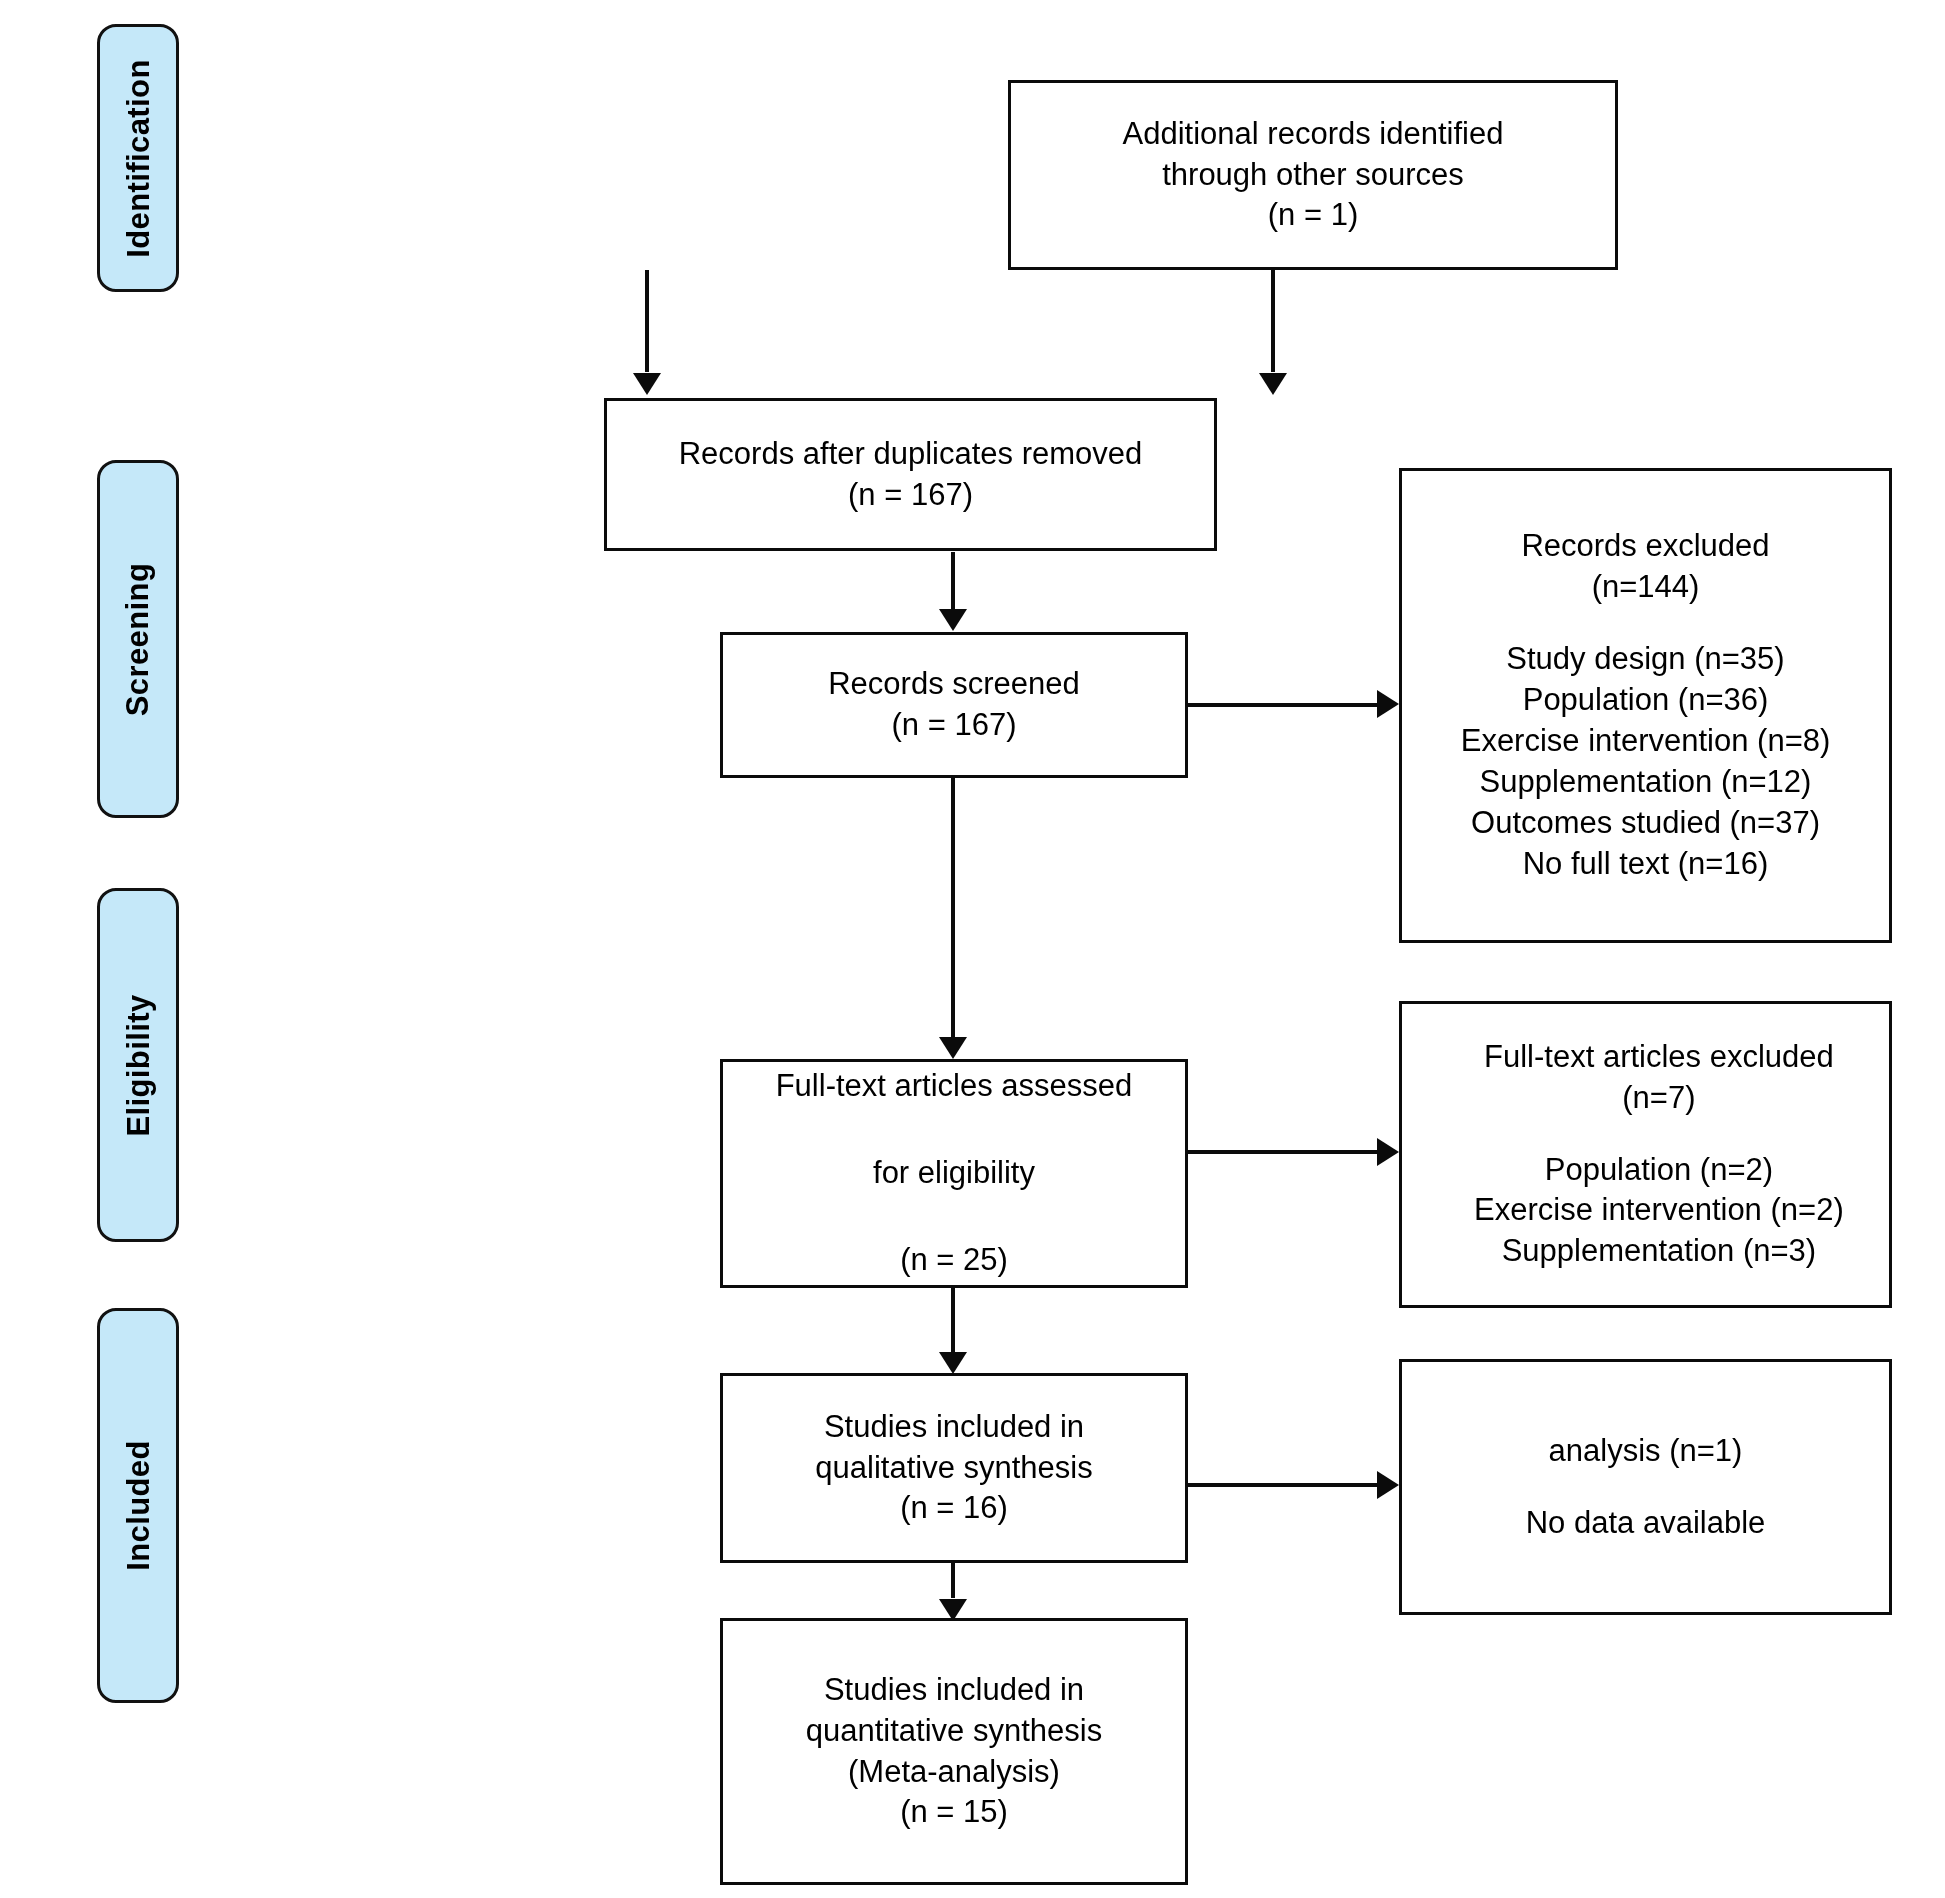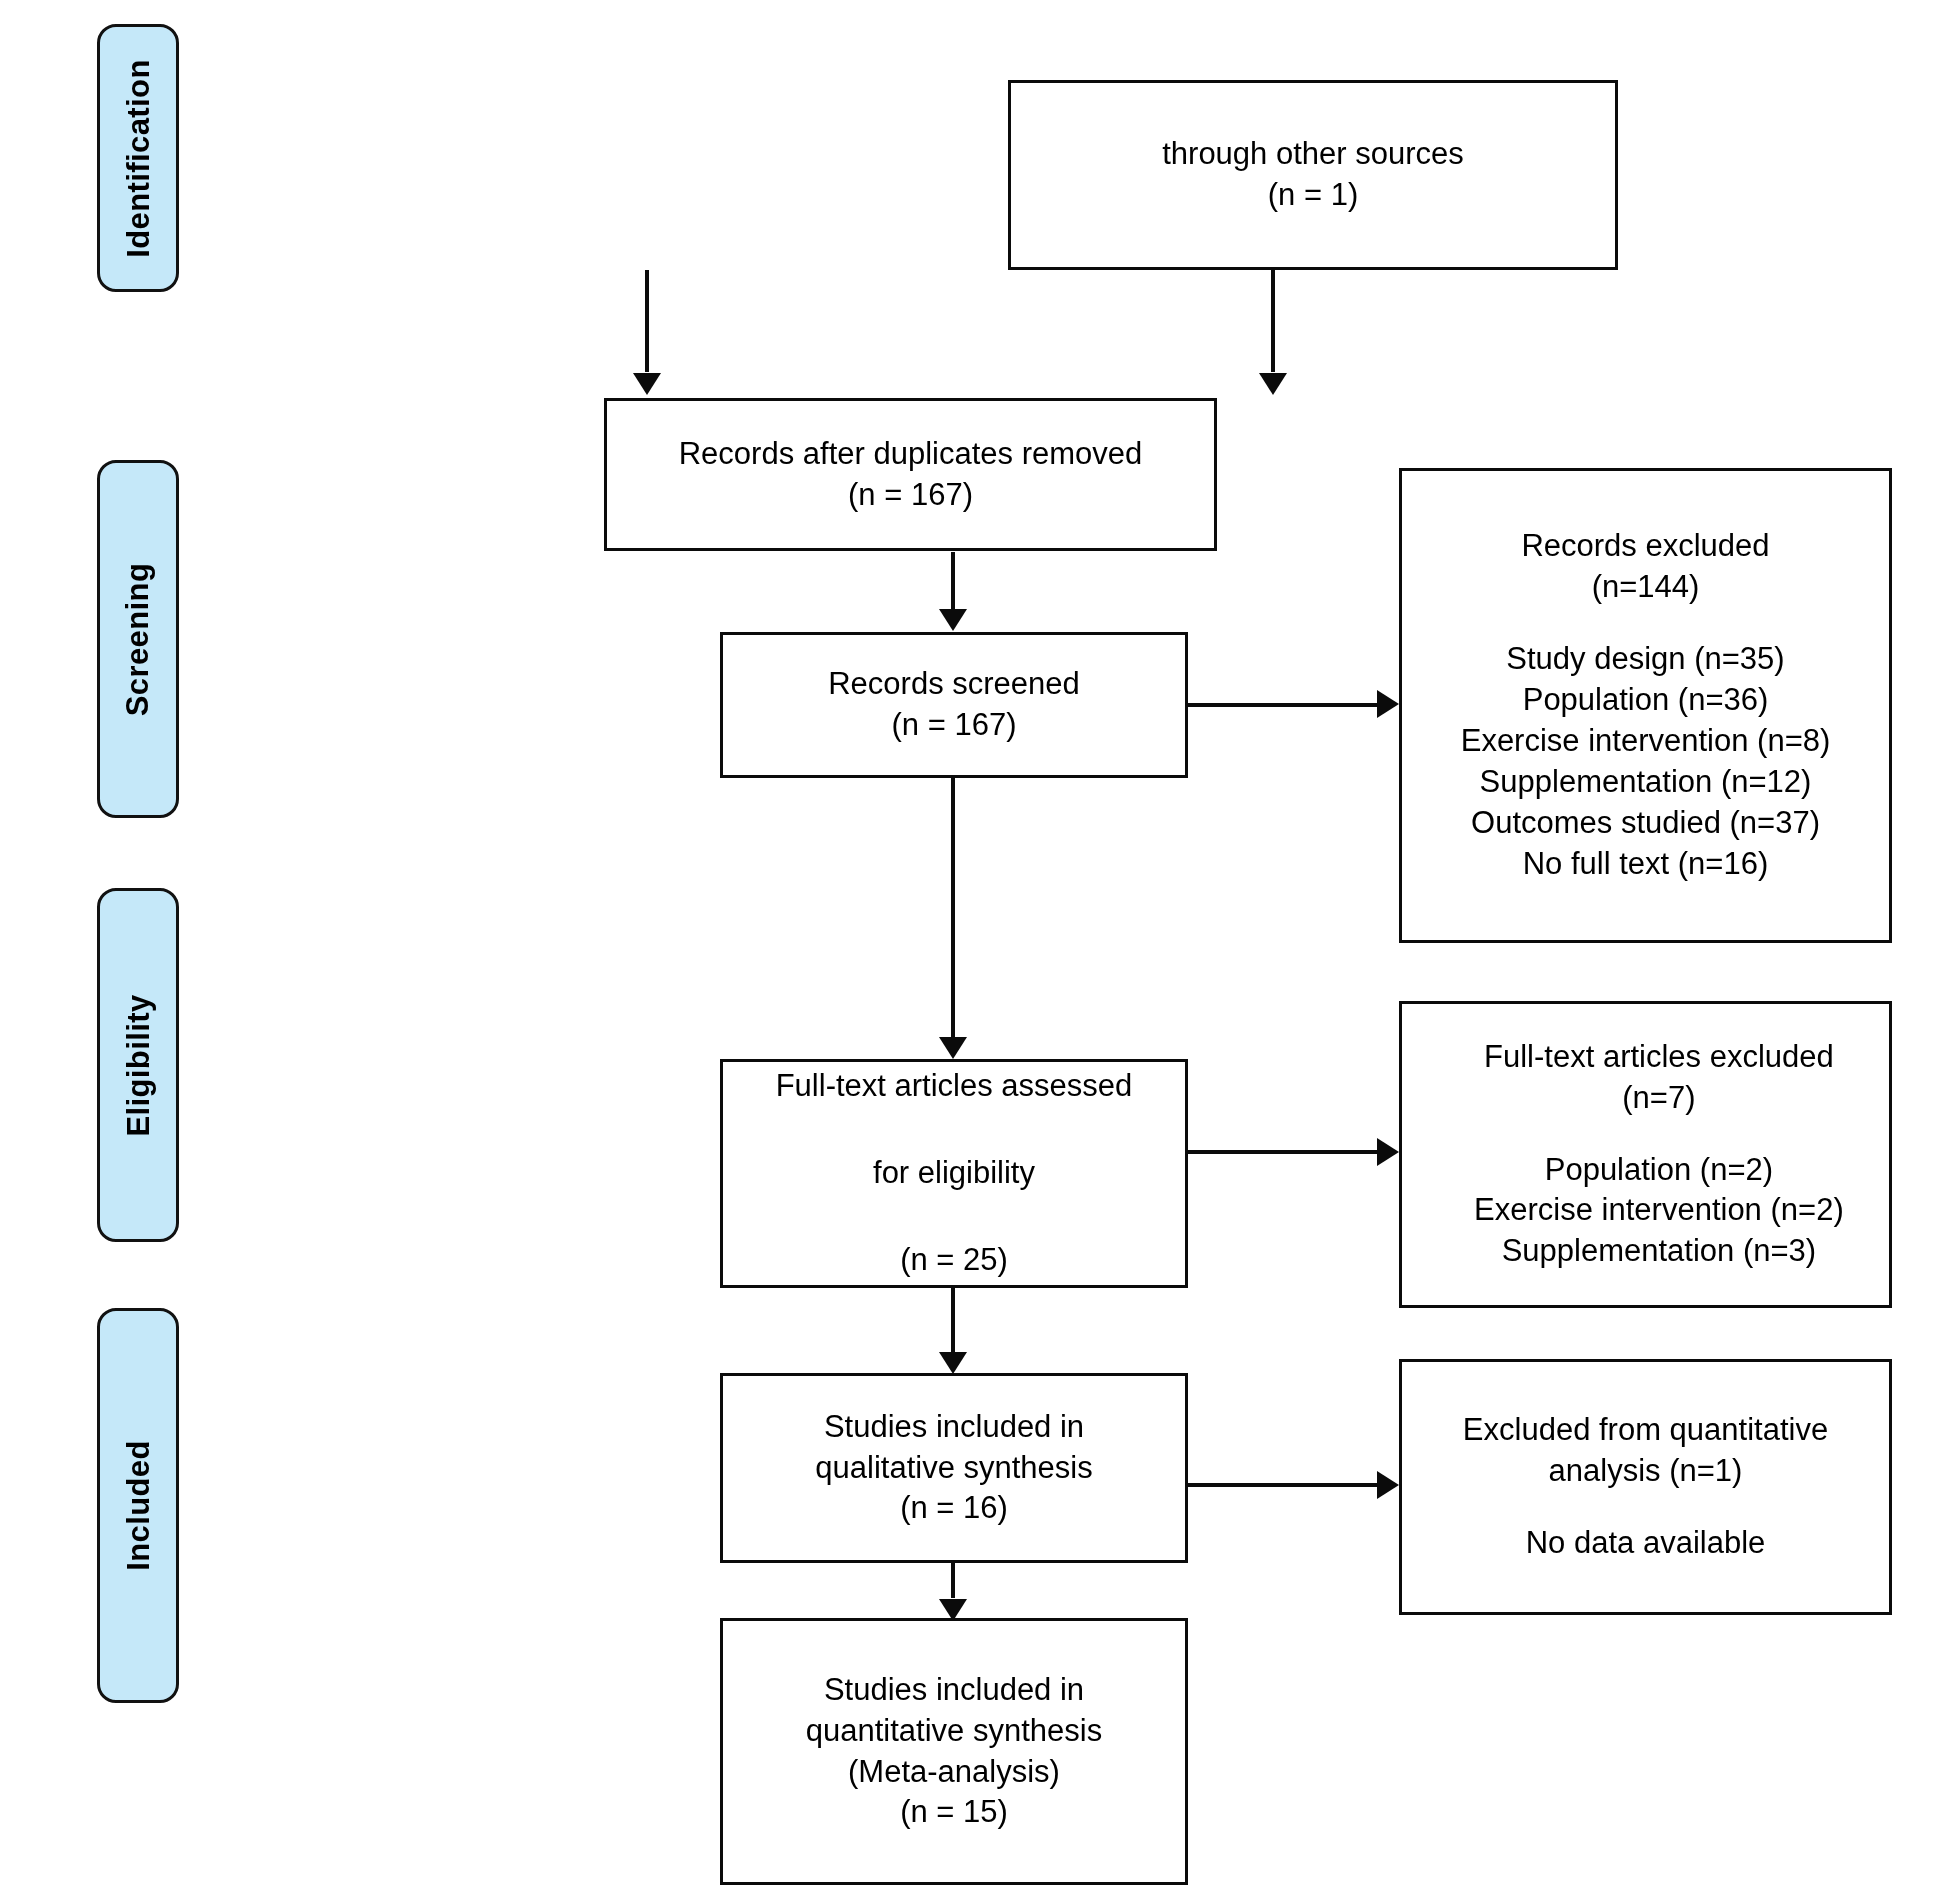--- a/index.html
+++ b/index.html
@@ -127,20 +127,21 @@
   <div class="arrow-down" style="left:939px; top:1352px;"></div>
 
   <div class="hline" style="left:1187px; top:1483px; width:191px;"></div>
   <div class="arrow-right" style="left:1377px; top:1471px;"></div>
 
   <div class="vline" style="left:951px; top:1563px; height:35px;"></div>
   <div class="arrow-down" style="left:939px; top:1599px;"></div>
 
 
   <div class="flow-box" style="left:1008px; top:80px; width:610px; height:190px;">
+    <span class="line">Additional records identified</span>
     <span class="line">through other sources</span>
     <span class="line">(n = 1)</span>
   </div>
 
   <div class="flow-box" style="left:604px; top:398px; width:613px; height:153px;">
     <span class="line">Records after duplicates removed</span>
     <span class="line">(n = 167)</span>
   </div>
 
   <div class="flow-box" style="left:720px; top:632px; width:468px; height:146px;">
@@ -175,21 +176,20 @@
     <span class="line">Supplementation (n=3)</span>
   </div>
 
   <div class="flow-box" style="left:720px; top:1373px; width:468px; height:190px;">
     <span class="line">Studies included in</span>
     <span class="line">qualitative synthesis</span>
     <span class="line">(n = 16)</span>
   </div>
 
   <div class="flow-box" style="left:1399px; top:1359px; width:493px; height:256px;">
-    <span class="line">Excluded from quantitative</span>
     <span class="line">analysis (n=1)</span>
     <span class="spacer"></span>
     <span class="line">No data available</span>
   </div>
 
   <div class="flow-box" style="left:720px; top:1618px; width:468px; height:267px;">
     <span class="line">Studies included in</span>
     <span class="line">quantitative synthesis</span>
     <span class="line">(Meta-analysis)</span>
     <span class="line">(n = 15)</span>

